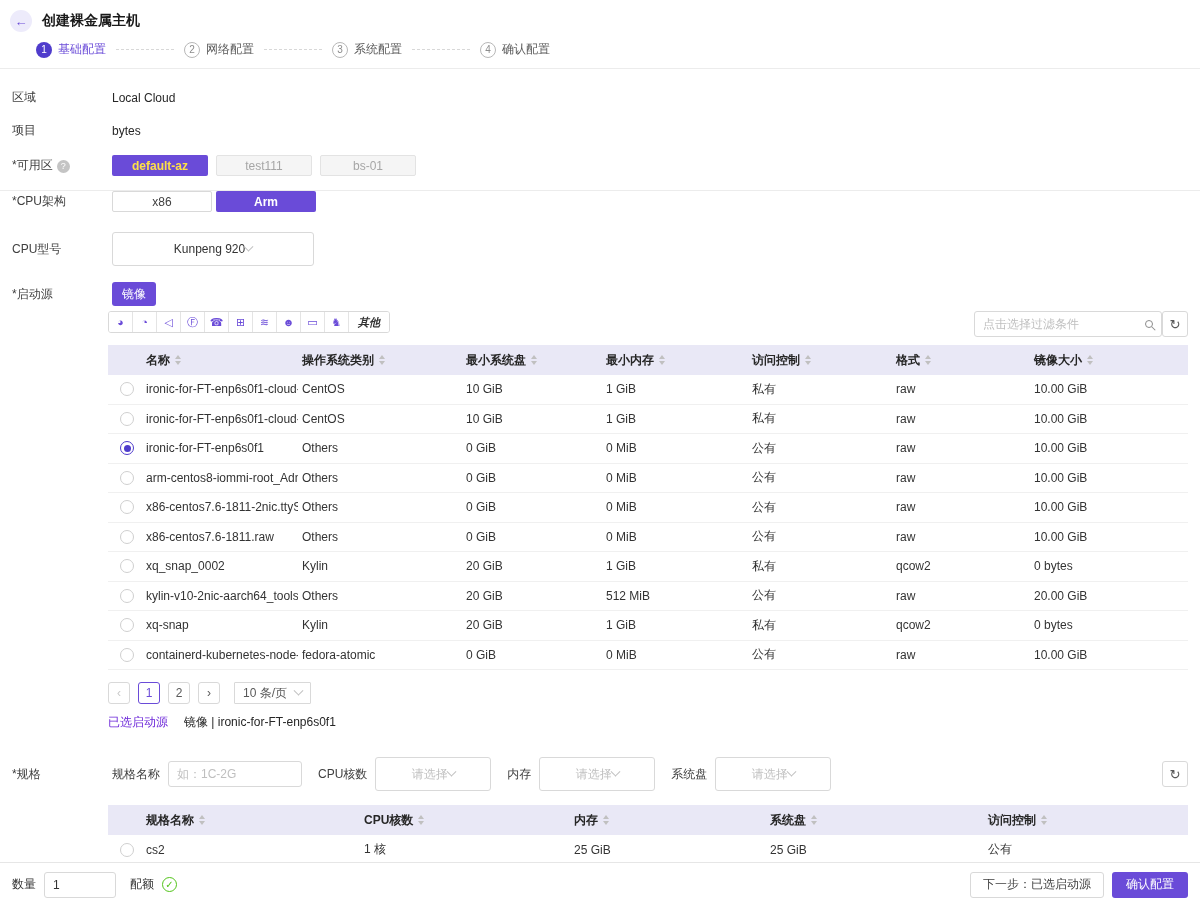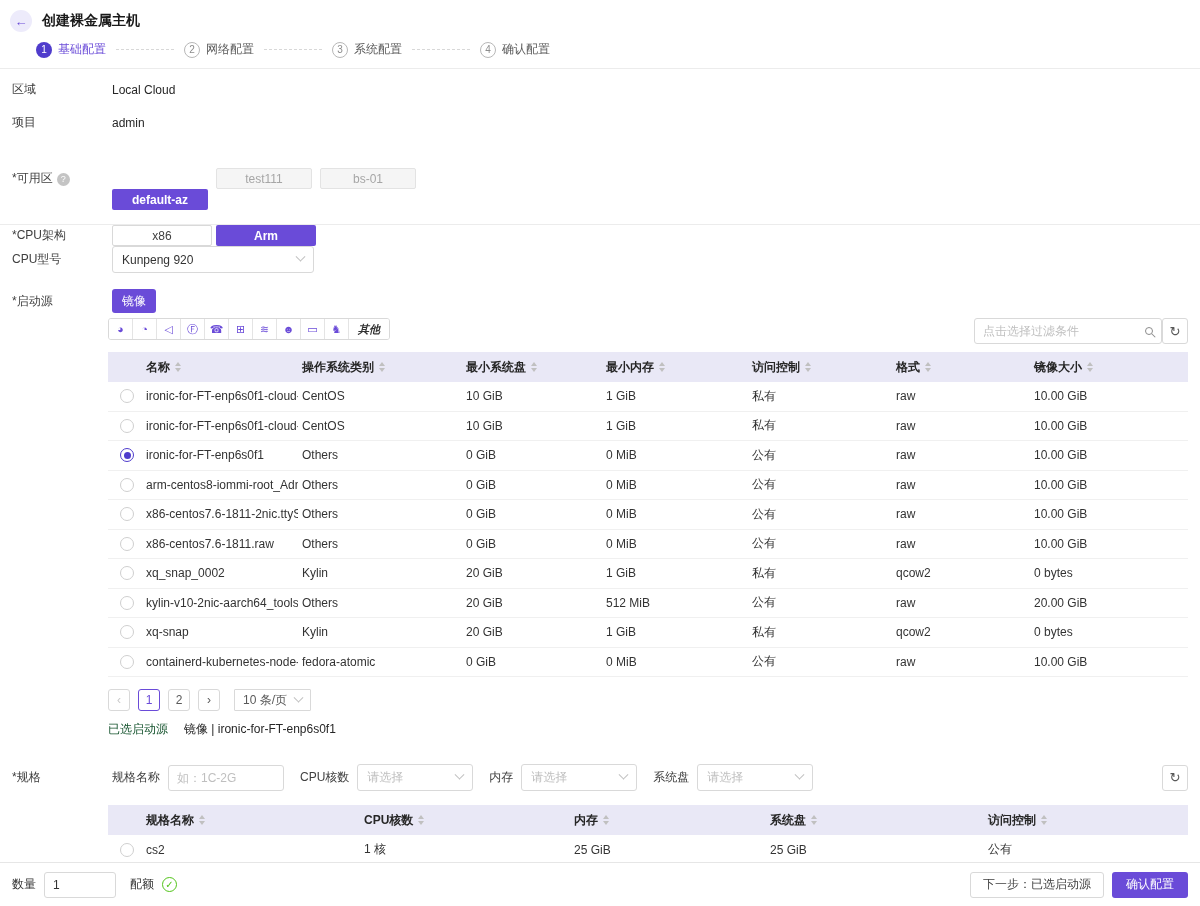--- a/index.html
+++ b/index.html
@@ -16,30 +16,30 @@
   .snum{width:16px;height:16px;border-radius:50%;display:flex;align-items:center;justify-content:center;font-size:10px;}
   .step.active .snum{background:var(--p-dark);color:#fff;}
   .step.active .slab{color:var(--p);}
   .step:not(.active) .snum{border:1px solid #b8b8b8;color:#8c8c8c;}
   .step:not(.active) .slab{color:#595959;}
   .conn{width:58px;border-top:1px dashed #d8d8d8;margin:0 10px;}
   .main{padding:0 12px;}
   .frow{display:flex;align-items:center;}
   .flab{width:100px;flex:none;color:#404040;}
   .fval{color:#262626;}
-  .mt20{margin-top:12px}.mt16{margin-top:16px}.mt14{margin-top:0}.mt12{margin-top:0}
+  .mt20{margin-top:20px}.mt16{margin-top:16px}.mt14{margin-top:20px}.mt12{margin-top:0}
   .info{width:13px;height:13px;border-radius:50%;background:#c4c4c4;color:#fff;font-size:9px;display:inline-flex;align-items:center;justify-content:center;margin-left:4px;}
   .azbtn{width:96px;height:21px;border-radius:2px;display:inline-flex;align-items:center;justify-content:center;margin-right:8px;cursor:pointer;}
-  .azbtn.sel{background:var(--p);color:#ffffff;font-weight:bold;margin-top:42px;}
+  .azbtn.sel{background:var(--p);color:#fde047;font-weight:bold;}
   .azbtn.dis{background:#f5f5f5;border:1px solid #e3e3e3;color:#a6a6a6;}
   .archbtn{width:100px;height:21px;border-radius:2px;display:inline-flex;align-items:center;justify-content:center;margin-right:4px;cursor:pointer;}
   .archbtn.plain{background:#fff;border:1px solid var(--border);color:#404040;}
   .archbtn.sel{background:var(--p);color:#fff;font-weight:bold;}
   .divider{border:none;border-top:1px solid #ececec;margin:14px -12px 0 -12px;}
-  .select{height:27px;border:1px solid var(--border);border-radius:3px;display:flex;align-items:center;justify-content:space-between;padding:0 9px;background:#fff;cursor:pointer;}
+  .select{height:34px;border:1px solid var(--border);border-radius:3px;display:flex;align-items:center;justify-content:center;padding:0 9px;background:#fff;cursor:pointer;}
   .select .ph{color:#bfbfbf;}
   .chev{width:7px;height:7px;border-right:1px solid #bfbfbf;border-bottom:1px solid #bfbfbf;transform:rotate(45deg) translate(-2px,-2px);flex:none;}
   .pbtn{background:var(--p);color:#fff;border:none;border-radius:3px;height:24px;padding:0 10px;font-size:12px;cursor:pointer;}
   .indent{margin-left:96px;}
   .toolbar{display:flex;justify-content:space-between;align-items:flex-start;margin-top:5px;}
   .ostabs{display:flex;border:1px solid var(--border);border-radius:3px;overflow:hidden;}
   .ostab{width:24px;height:20px;display:flex;align-items:center;justify-content:center;color:var(--p);font-size:11px;border-right:1px solid #e4e4e4;cursor:pointer;background:#fff;}
   .ostab.other{width:40px;color:#333;font-style:italic;font-weight:bold;border-right:none;}
   .search-wrap{display:flex;gap:0;align-items:center;}
   .search{width:188px;height:26px;border:1px solid var(--border);border-radius:3px;display:flex;align-items:center;padding:0 8px;gap:6px;}
@@ -60,21 +60,21 @@
   .sorter .dn{width:0;height:0;border-left:3.5px solid transparent;border-right:3.5px solid transparent;border-top:4px solid #c0c0c0;}
   .radio{width:14px;height:14px;border-radius:50%;border:1px solid #cfcfcf;background:#fff;position:relative;}
   .radio.on{border-color:var(--p-dark);}
   .radio.on::after{content:"";position:absolute;inset:2.5px;border-radius:50%;background:var(--p-dark);}
   .pager{display:flex;align-items:center;gap:8px;margin-top:12px;}
   .pg{min-width:22px;height:22px;border:1px solid var(--border);border-radius:3px;display:flex;align-items:center;justify-content:center;background:#fff;color:#595959;cursor:pointer;}
   .pg.dis{color:#c9c9c9;}
   .pg.cur{border-color:var(--p);color:var(--p);}
   .psize{height:22px;border:1px solid var(--border);border-radius:1px;display:flex;align-items:center;gap:8px;padding:0 8px;color:#595959;cursor:pointer;margin-left:6px;}
   .selline{margin-top:10px;display:flex;gap:16px;color:#262626;}
-  .selline .sl{font-weight:bold;color:#14532d;font-weight:normal;}
+  .selline .sl{font-weight:bold;color:#6d28d9;font-weight:normal;}
   .filters{display:flex;align-items:center;margin-top:0;}
   .filters .lab{margin-right:8px;color:#404040;}
   .tin{height:26px;border:1px solid var(--border);border-radius:3px;padding:0 8px;font-size:12px;color:#333;outline:none;}
   .tin::placeholder{color:#bfbfbf;}
   .footer{position:absolute;left:0;right:0;bottom:0;height:44px;border-top:1px solid #e6e6e6;display:flex;align-items:center;justify-content:space-between;padding:0 12px;background:#fff;}
   .fleft{display:flex;align-items:center;gap:8px;}
   .okicon{width:15px;height:15px;border:1px solid var(--green);border-radius:50%;color:var(--green);font-size:10px;display:flex;align-items:center;justify-content:center;}
   .btn-ghost{height:26px;border:1px solid var(--border);border-radius:3px;background:#fff;color:#404040;padding:0 12px;font-size:12px;cursor:pointer;}
   .btn-primary{height:26px;border:none;border-radius:3px;background:var(--p);color:#fff;padding:0 14px;font-size:12px;cursor:pointer;}
   .fright{display:flex;gap:8px;}
@@ -112,21 +112,21 @@
 </div>
 
 <div class="main">
   <div class="frow mt20">
     <span class="flab">区域</span>
     <span class="fval">Local Cloud</span>
   </div>
 
   <div class="frow mt16">
     <span class="flab">项目</span>
-    <span class="fval">admin</span>
+    <span class="fval">bytes</span>
   </div>
 
   <div class="frow mt16">
     <span class="flab"><span>*可用区</span><span class="info">?</span></span>
     <span class="azbtn sel">default-az</span>
     <span class="azbtn dis">test111</span>
     <span class="azbtn dis">bs-01</span>
   </div>
 
   <hr class="divider">
@@ -342,21 +342,21 @@
 
   <div class="selline indent">
     <span class="sl">已选启动源</span>
     <span>镜像 | ironic-for-FT-enp6s0f1</span>
   </div>
 
   <div class="frow" style="margin-top:26px">
     <span class="flab">*规格</span>
     <div class="filters" style="flex:1">
       <span class="lab">规格名称</span>
-      <input class="tin" style="width: 116px;" placeholder="如：1C-2G">
+      <input class="tin" style="width: 134px;" placeholder="如：1C-2G">
       <span class="lab" style="margin-left:16px">CPU核数</span>
       <div class="select" style="width:116px">
         <span class="ph">请选择</span>
         <span class="chev"></span>
       </div>
       <span class="lab" style="margin-left:16px">内存</span>
       <div class="select" style="width:116px">
         <span class="ph">请选择</span>
         <span class="chev"></span>
       </div>

